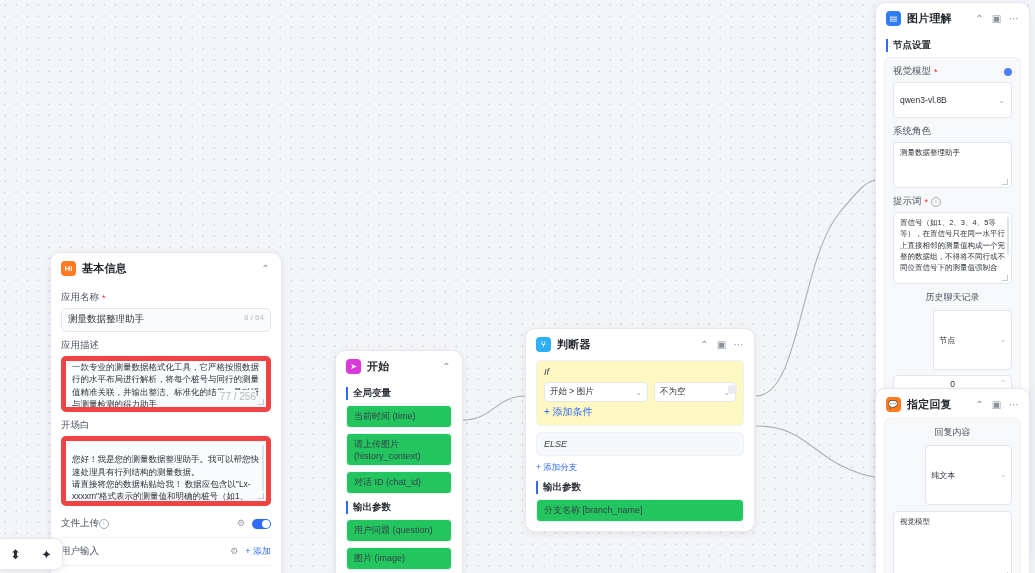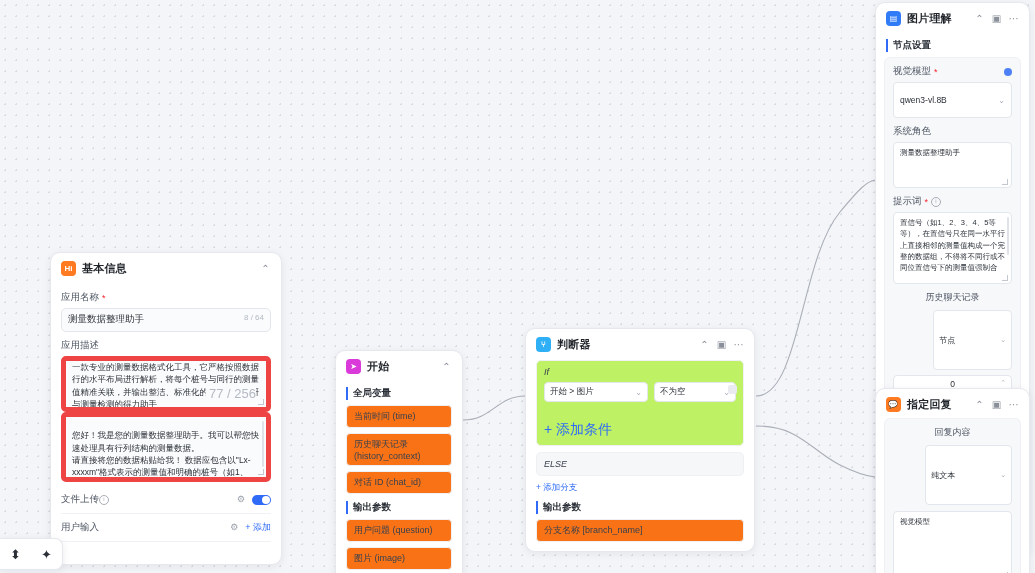--- a/index.html
+++ b/index.html
@@ -55,21 +55,21 @@
     border:1px solid #e3e6ec;border-radius:5px;background:#fafbfc;
     padding:4px 6px;font-size:9.5px;color:#2b3038;
     display:flex;align-items:flex-start;min-height:14px;
   }
   .inputbox .cnt{margin-left:auto;color:#b4b9c3;font-size:8px;white-space:nowrap;padding-left:6px;}
   .ta{
     border:5px solid #ef4444;border-radius:5px;background:#fafbfc;
     padding:0 6px;font-size:8.5px;line-height:1.45;color:#2b3038;
     position:relative;overflow:hidden;
   }
-  .ta .cnt{position:absolute;right:10px;bottom:3px;color:#b4b9c3;font-size:13px;background:#fafbfc;padding-left:3px;}
+  .ta .cnt{position:absolute;right:10px;bottom:3px;color:#b4b9c3;font-size:10px;background:#fafbfc;padding-left:3px;}
   .ta.scroll::after{
     content:"";position:absolute;right:2px;top:4px;bottom:10px;width:2px;border-radius:2px;background:#dfe2e9;
   }
   .resz{position:absolute;right:2px;bottom:2px;width:5px;height:5px;
         border-right:1px solid #c3c7d0;border-bottom:1px solid #c3c7d0;transform:rotate(0deg);}
   .rowline{
     display:flex;align-items:center;
     padding:7px 0 7px 0;font-size:9.5px;color:#4d5562;
     border-top:1px solid #f0f1f4;
     justify-content:center;
@@ -82,43 +82,43 @@
   .toggle.on{background:#2f6bf6;}
   .toggle.on::after{left:10px;}
 
   
   .section-label{
     font-size:9.5px;color:#2b3038;font-weight:bold;
     padding-left:5px;border-left:2px solid #2f6bf6;
     margin:7px 10px 5px 10px;
   }
   .param{
-    margin:0 10px 5px 10px;background:#f97316;border:1px solid #eef0f4;border-radius:4px;
+    margin:0 10px 5px 10px;background:#22c55e;border:1px solid #eef0f4;border-radius:4px;
     padding:4px 7px;font-size:9px;color:#3a414d;
   }
 
   
   #startnode{left:335px;top:350px;width:128px;}
 
   
   #condnode{left:525px;top:328px;width:230px;}
   .cond-block{
-    margin:2px 10px 6px 10px;background:#bef264;border:1px solid #eef0f4;border-radius:5px;
+    margin:2px 10px 6px 10px;background:#fef9c3;border:1px solid #eef0f4;border-radius:5px;
     padding:6px 7px;position:relative;
   }
   .cond-if{font-size:9px;color:#3a414d;margin-bottom:5px;font-style:italic;}
   .cond-row{display:flex;gap:6px;align-items:center;}
   .sel{
     flex:1;border:1px solid #e3e6ec;border-radius:4px;background:#fff;
     padding:3px 5px;font-size:8.5px;color:#2b3038;display:flex;align-items:center;
     white-space:nowrap;overflow:hidden;
   }
   .sel .cv{margin-left:auto;color:#a9aeb8;font-size:8px;padding-left:4px;}
   .sel.w2{flex:0 0 70px;}
-  .addcond{color:#2f6bf6;font-size:14px;margin-top:19px;cursor:pointer;}
+  .addcond{color:#2f6bf6;font-size:10px;margin-top:3px;cursor:pointer;}
   .trash{position:absolute;right:6px;top:24px;width:9px;height:9px;background:#e9ebf0;border-radius:2px;}
   .else-block{
     margin:0 10px 6px 10px;background:#f6f7f9;border:1px solid #eef0f4;border-radius:5px;
     padding:6px 7px;font-size:9px;color:#3a414d;font-style:italic;
   }
   .addbranch{color:#2f6bf6;font-size:8.5px;margin:0 10px 6px 10px;cursor:pointer;}
 
   
   #imgnode{left:875px;top:2px;width:155px;}
   #replynode{left:875px;top:388px;width:155px;}
@@ -192,20 +192,23 @@
 
     <div class="flabel">
       <span>应用描述</span>
     </div>
     <div class="ta" style="height:46px">
       <span>一款专业的测量数据格式化工具，它严格按照数据行的水平布局进行解析，将每个桩号与同行的测量值精准关联，并输出整洁、标准化的结果，是科研与测量检测的得力助手</span>
       <span class="cnt">77 / 256</span>
       <span class="resz"></span>
     </div>
 
+    <div class="flabel">
+      <span>开场白</span>
+    </div>
     <div class="ta scroll" style="height:60px;white-space:pre-line">
       <span>您好！我是您的测量数据整理助手。我可以帮您快速处理具有行列结构的测量数据。
 请直接将您的数据粘贴给我！ 数据应包含以"Lx-xxxxm"格式表示的测量值和明确的桩号（如1、2、3...），我会严格按照数据行的布局进行解析，并输出标准化的结果。</span>
       <span class="resz"></span>
     </div>
 
     <div class="rowline" style="border-top:none;margin-top:4px">
       <span>文件上传</span>
       <span class="hint">i</span>
       <span class="rt">
@@ -231,21 +234,21 @@
 <div class="card" id="startnode">
   <div class="card-head">
     <div class="nodeicon ni-pink">➤</div>
     <div class="ttl">开始</div>
     <div class="head-actions">
       <span class="ic">⌃</span>
     </div>
   </div>
   <div class="section-label">全局变量</div>
   <div class="param">当前时间 (time)</div>
-  <div class="param">历史聊天记录 (history_context)</div>
+  <div class="param">请上传图片 (history_context)</div>
   <div class="param">对话 ID (chat_id)</div>
   <div class="section-label">输出参数</div>
   <div class="param">用户问题 (question)</div>
   <div class="param" style="margin-bottom:18px">图片 (image)</div>
 </div>
 
 <div class="card" id="condnode">
   <div class="card-head">
     <div class="nodeicon ni-cyan">⑂</div>
     <div class="ttl">判断器</div>

